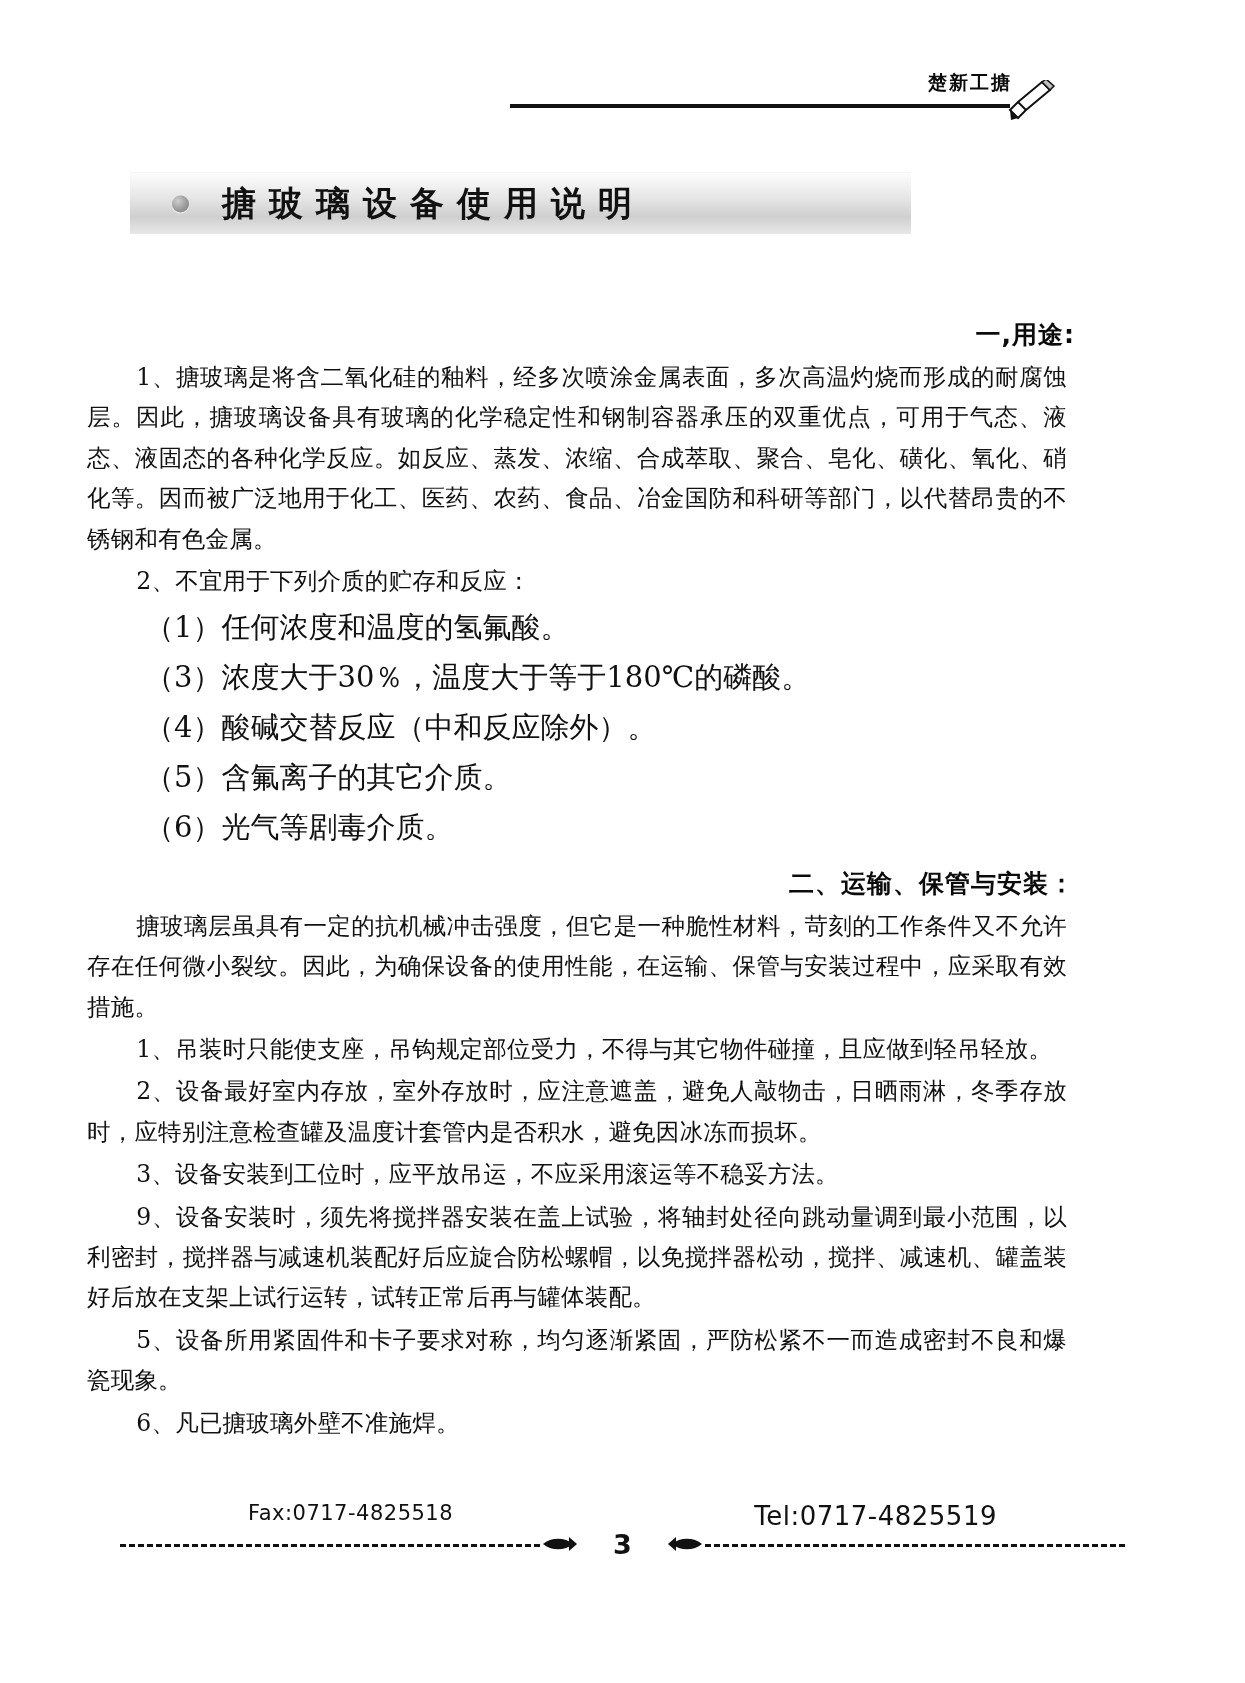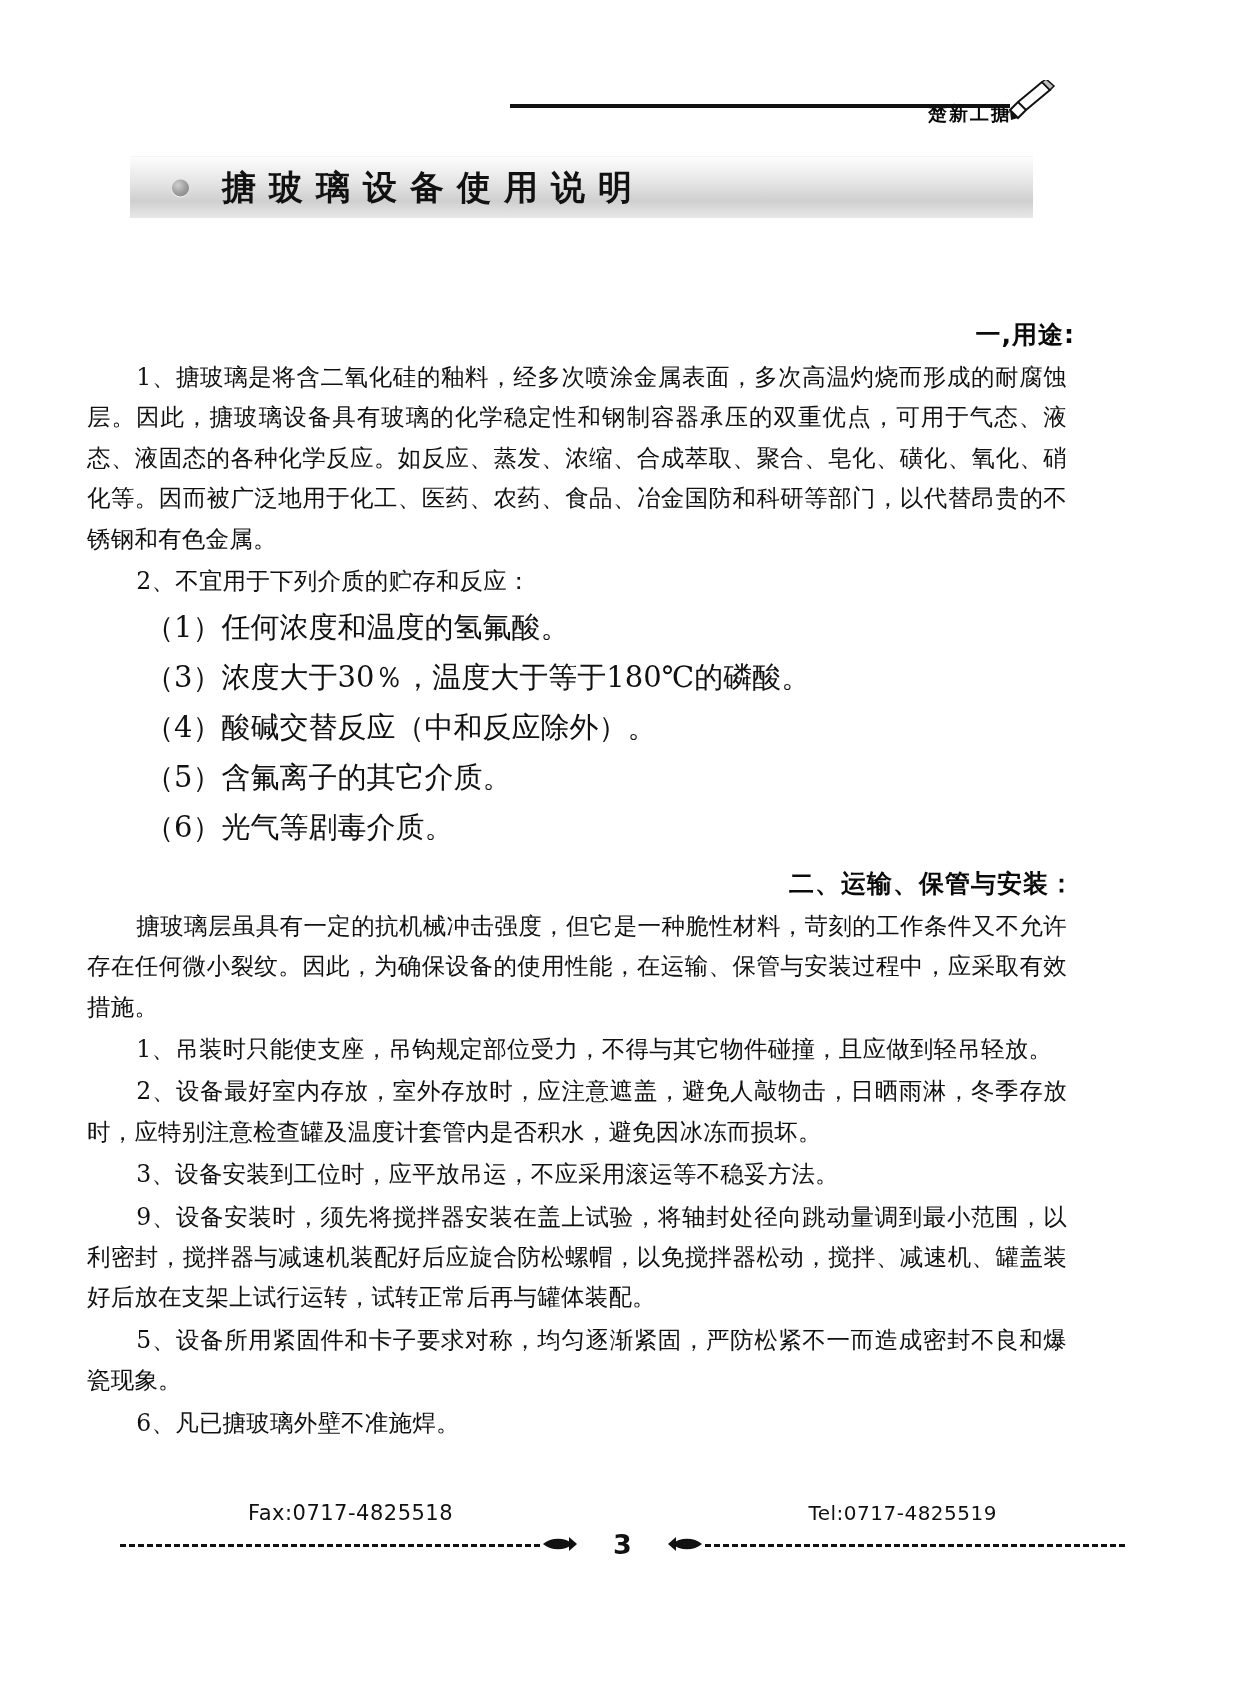--- a/index.html
+++ b/index.html
@@ -28,21 +28,20 @@
   .header-brand {
     position: absolute;
     right: 58px;
     top: 8px;
     font-size: 19px;
     font-weight: bold;
     letter-spacing: 2px;
     font-family: "DejaVu Sans", "Liberation Sans", sans-serif;
     color: #0a0a0a;
     white-space: nowrap;
-    margin-top: 31px;
   }
   .header-rule {
     position: absolute;
     left: 0;
     top: 42px;
     width: 500px;
     height: 4px;
     background: #111;
   }
   .header-pen {
@@ -50,22 +49,22 @@
     left: 498px;
     top: 18px;
     width: 48px;
     height: 42px;
   }
 
   
   .title-bar {
     position: absolute;
     left: 130px;
-    top: 156px;
-    width: 903px;
+    top: 172px;
+    width: 781px;
     height: 62px;
     background: linear-gradient(to bottom, #fdfdfd 0%, #e3e3e3 45%, #cfcfcf 72%, #e8e8e8 100%);
     border-top: 1px solid #f4f4f4;
   }
   .title-bullet {
     position: absolute;
     left: 42px;
     top: 50%;
     transform: translateY(-50%);
     width: 17px;
@@ -139,21 +138,21 @@
     font-family: "DejaVu Sans", "Liberation Sans", sans-serif;
     font-size: 21px;
     color: #111;
     letter-spacing: 0.5px;
   }
   .footer-tel {
     position: absolute;
     right: 248px;
     top: 0;
     font-family: "DejaVu Sans", "Liberation Sans", sans-serif;
-    font-size: 20px;
+    font-size: 26px;
     color: #111;
     letter-spacing: 0.5px;
   }
   .footer-dash-left, .footer-dash-right {
     position: absolute;
     top: 43px;
     height: 0;
     border-top: 3px dashed #111;
   }
   .footer-dash-left { left: 120px; width: 420px; }

